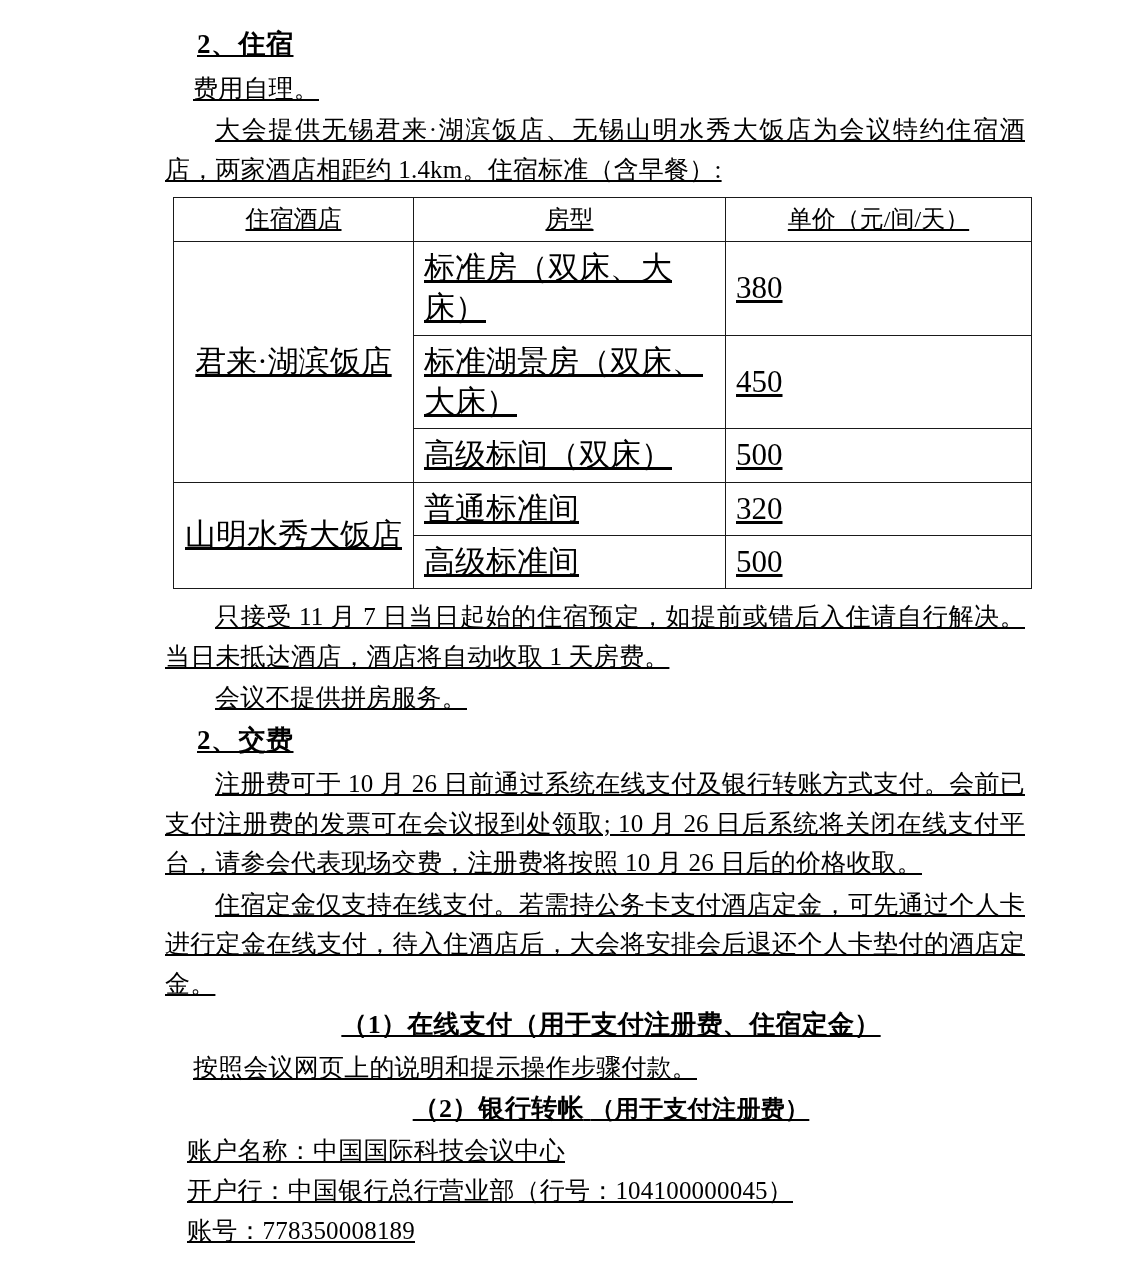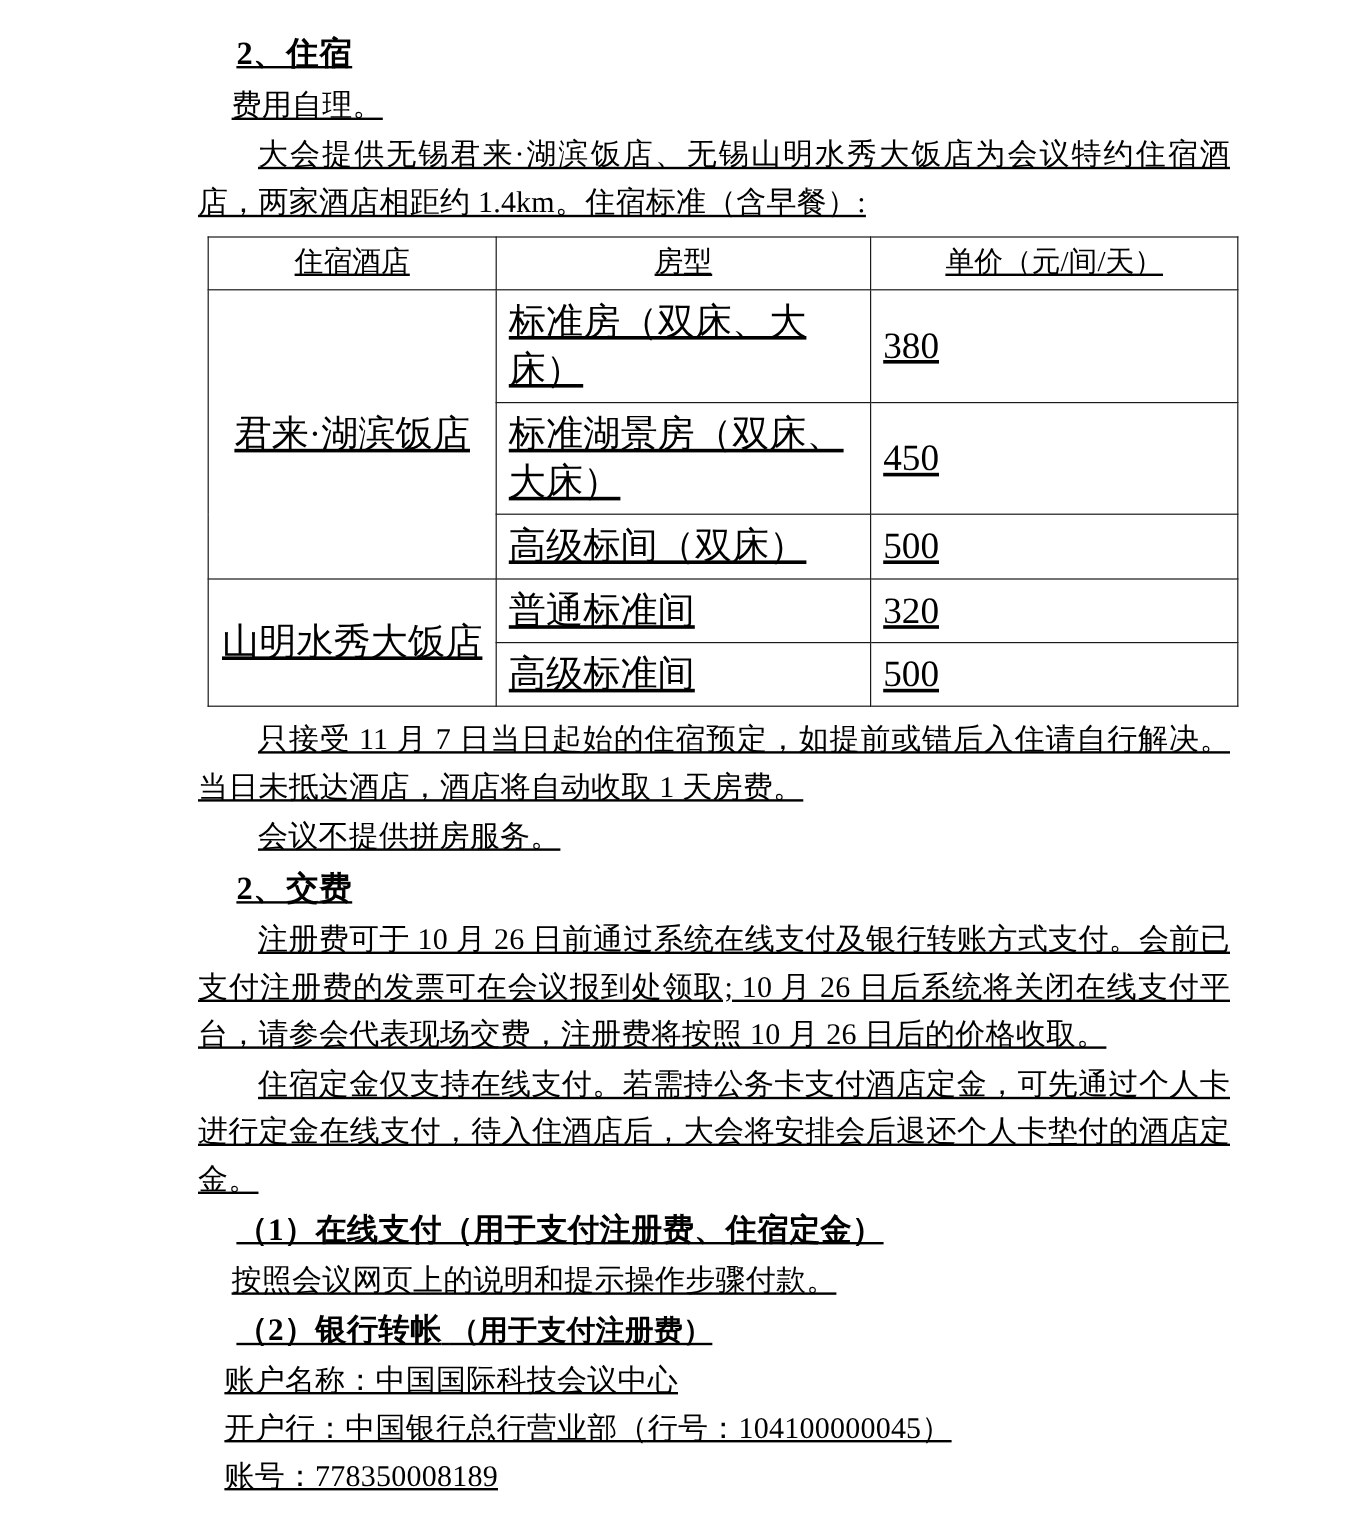--- a/index.html
+++ b/index.html
@@ -50,20 +50,21 @@
   .para.noindent {
     text-indent: 0;
   }
   .subheading {
     font-weight: bold;
     font-size: 26px;
     line-height: 1.55;
     margin: 0 0 2px 0;
     padding-left: 32px;
     letter-spacing: 0.3px;
+    text-align: center;
   }
   .subheading .light {
     font-weight: bold;
     font-size: 24px;
   }
   .bankline {
     font-size: 25px;
     line-height: 1.6;
     margin: 0;
     padding-left: 22px;

